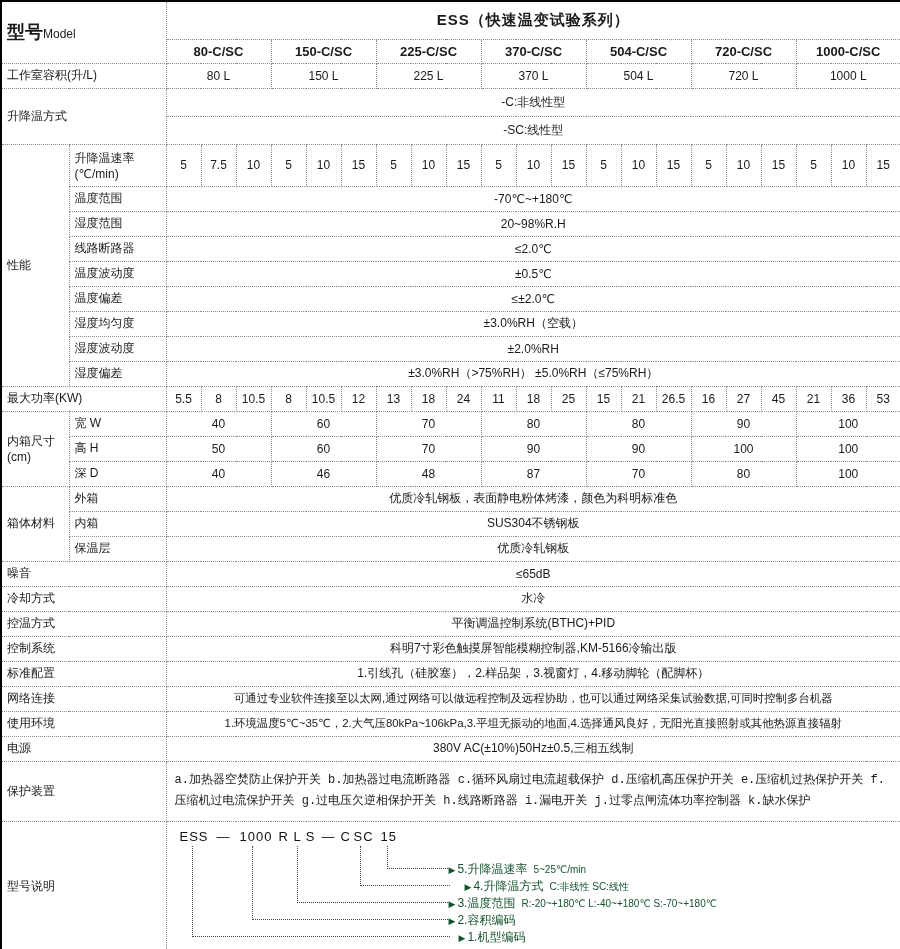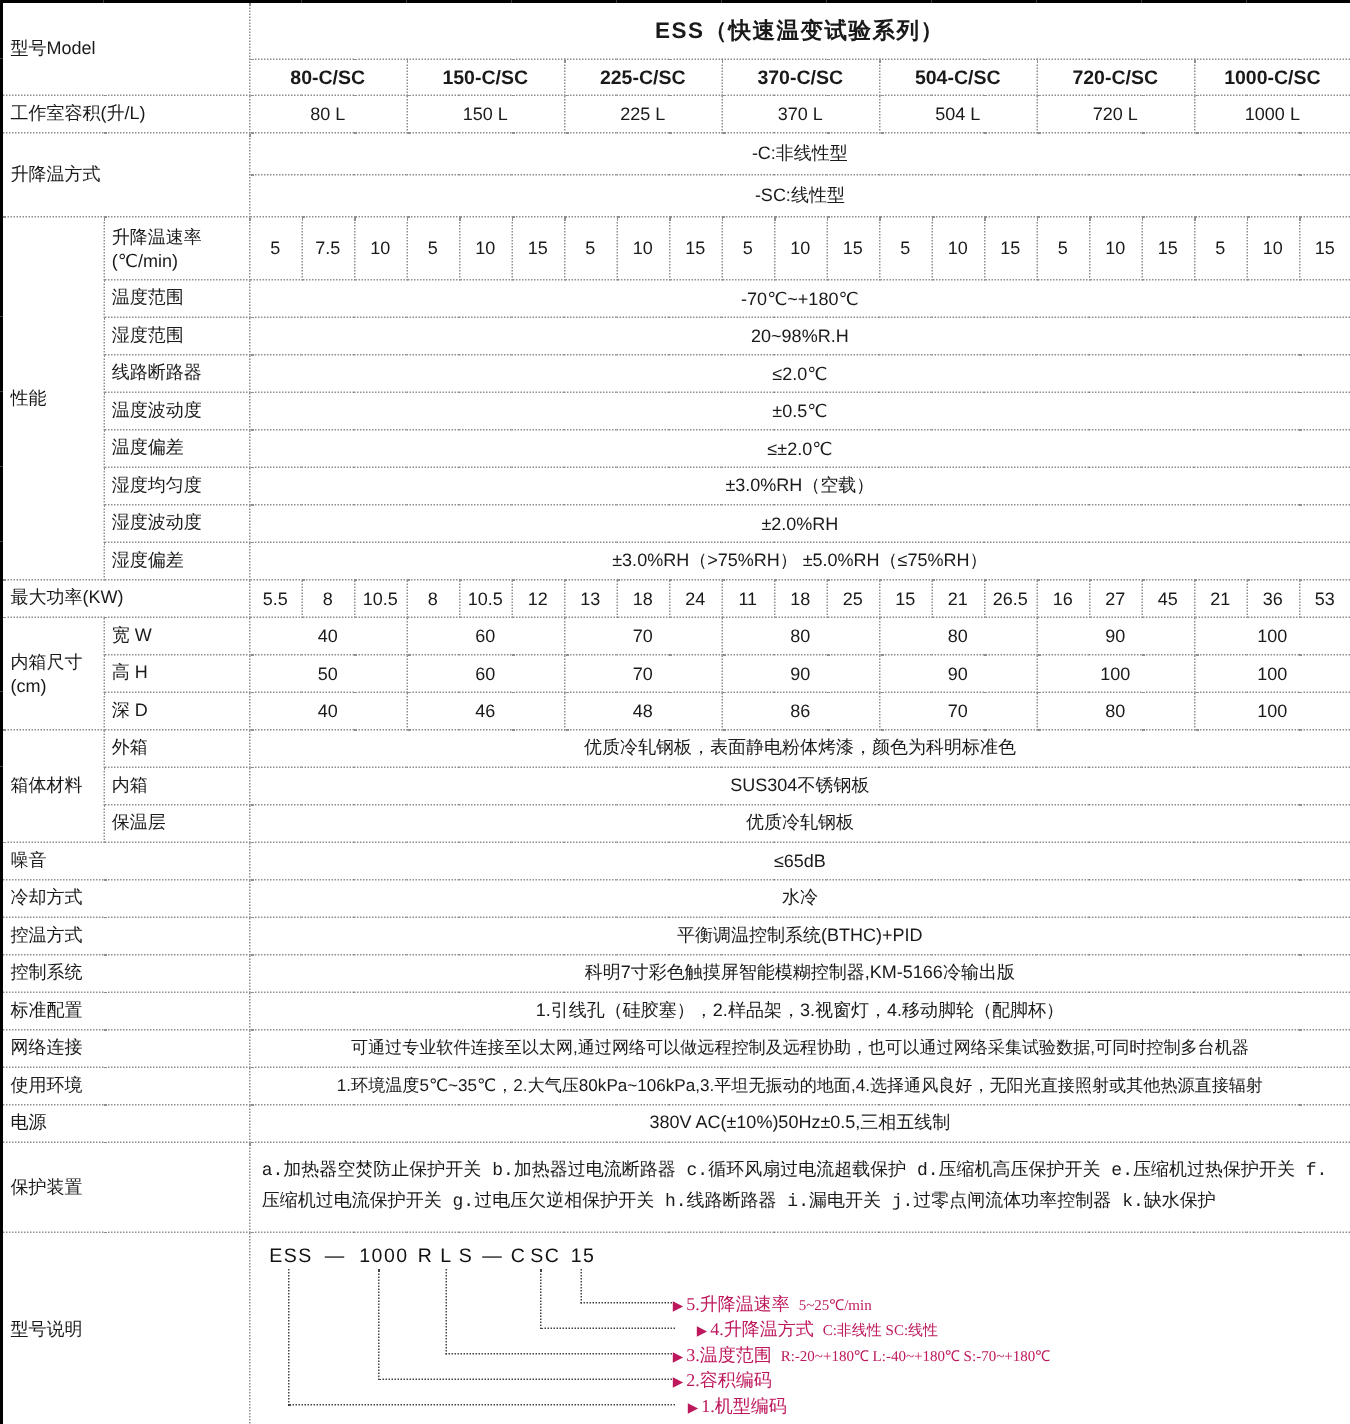--- a/index.html
+++ b/index.html
@@ -3,30 +3,30 @@
 <meta charset="utf-8">
 <style>
   html,body{margin:0;padding:0;background:#fff;}
   body{font-family:"Liberation Sans","DejaVu Sans",sans-serif;color:#111;}
   .sheet{width:900px;}
   table{border-collapse:collapse;table-layout:fixed;width:900px;border:2px solid #000;}
   td{border:1px dotted #8f8f8f;font-size:12px;text-align:center;vertical-align:middle;padding:0 2px;overflow:hidden;color:#1a1a1a;}
   td.lbl{text-align:left;padding-left:5px;}
   .title{font-size:15px;font-weight:bold;letter-spacing:1px;text-align:center;}
   .model{font-size:13px;font-weight:bold;}
-  .zh{font-size:12px;font-weight:normal;}
+  .zh{font-size:18px;font-weight:bold;}
   .en{font-size:12px;}
   td.long{font-size:11.4px;white-space:nowrap;}
   td.wrap{text-align:left;padding:4px 8px;line-height:1.75;font-family:Liberation Mono, monospace;}
   .h38{height:38px}.h24{height:24px}.h25{height:25px}.h28{height:28px}.h42{height:42px}.h60{height:60px}.h129{height:129px}
   .diagram-cell{padding:0;vertical-align:top;}
   .diagram{position:relative;width:100%;height:129px;}
   .cp{position:absolute;top:7px;font-size:13px;letter-spacing:1px;white-space:pre;color:#111;}
   .pl{position:absolute;border-left:1px dotted #444;border-bottom:1px dotted #444;}
-  .mi{position:absolute;white-space:nowrap;font-size:12px;color:#be185d;font-family:Liberation Serif, serif;}
+  .mi{position:absolute;white-space:nowrap;font-size:12px;color:#14532d;}
   .arr{font-size:9px;margin-right:2px;}
   .mn{font-size:10px;margin-left:6px;}
 </style>
 </head>
 <body>
 
 <div class="sheet">
 <table>
 <colgroup>
   <col style="width:68px">
@@ -196,21 +196,21 @@
   <td colspan="3">90</td>
   <td colspan="3">90</td>
   <td colspan="3">100</td>
   <td colspan="3">100</td>
 </tr>
 <tr class="h25">
   <td class="lbl">深 D</td>
   <td colspan="3">40</td>
   <td colspan="3">46</td>
   <td colspan="3">48</td>
-  <td colspan="3">86</td>
+  <td colspan="3">87</td>
   <td colspan="3">70</td>
   <td colspan="3">80</td>
   <td colspan="3">100</td>
 </tr>
 
 <tr class="h25">
   <td class="lbl" rowspan="3">箱体材料</td>
   <td class="lbl">外箱</td>
   <td colspan="21">优质冷轧钢板，表面静电粉体烤漆，颜色为科明标准色</td>
 </tr>

